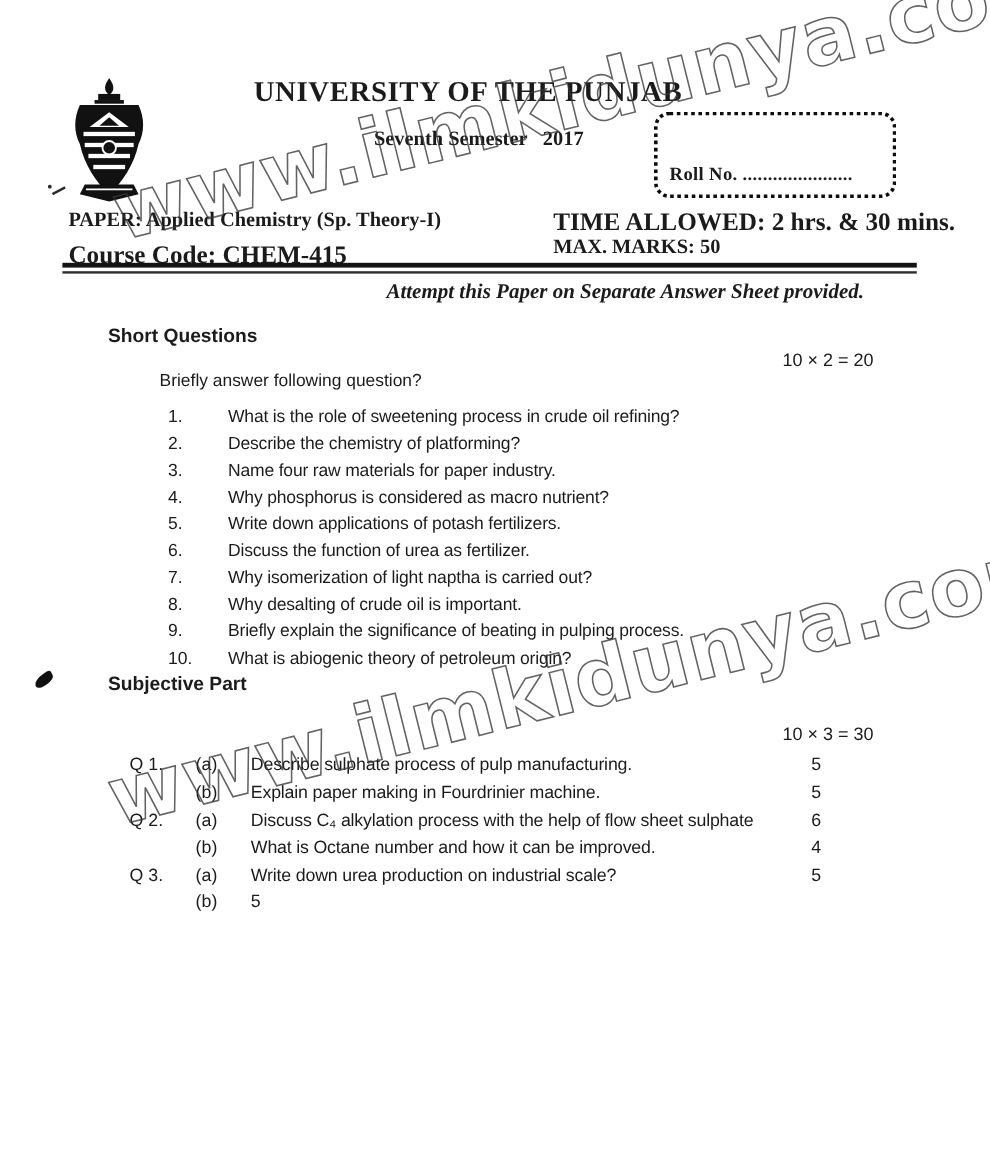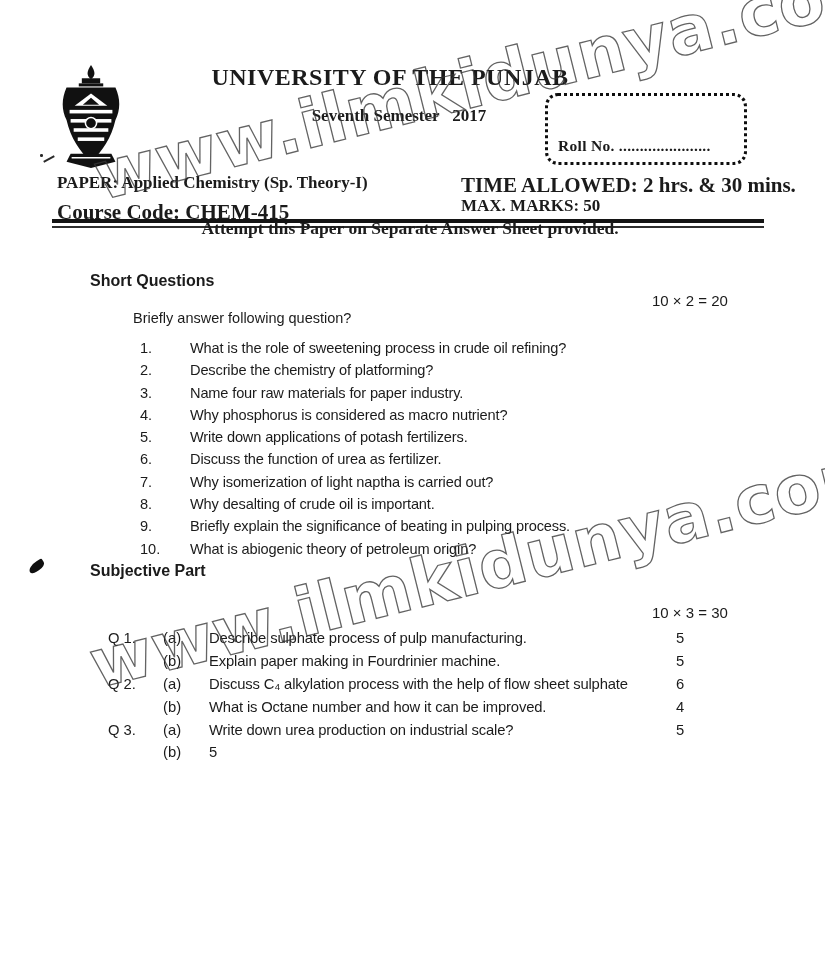--- a/index.html
+++ b/index.html
@@ -36,22 +36,22 @@
   .rollbox{left:545px;top:93px;width:196px;height:66px;
     border:3.4px dotted #0d0d0d;border-radius:13px;}
   .rollbox .lbl{position:absolute;left:10px;bottom:7px;
     font-weight:700;font-size:15.5px;letter-spacing:.3px;}
   .paper-line{left:57px;top:173px;font-weight:700;font-size:17px;}
   .course-line{left:57px;top:200px;font-weight:700;font-size:21px;}
   .time-line{left:461px;top:173px;font-weight:700;font-size:21px;}
   .maxmarks-line{left:461px;top:196px;font-weight:700;font-size:17px;}
   .double-rule{left:52px;top:219px;width:712px;height:3px;
     border-top:4px solid #141414;border-bottom:2px solid #2e2e2e;}
-  .attempt{left:100px;top:218px;width:620px;text-align:center;
-    font-weight:700;font-size:17.5px;}
+  .attempt{left:100px;top:232px;width:620px;text-align:right;
+    font-weight:700;font-style:italic;font-size:17.5px;}
 
   
   .sq-title{left:90px;top:272px;font-weight:700;font-size:16px;}
   .sq-prompt{left:133px;top:310px;font-size:14.5px;}
   .sq-marks{left:652px;top:292px;font-size:15px;}
   .sq-list{left:140px;top:337px;width:580px;}
   .sq-row{display:flex;height:22.3px;line-height:22.3px;font-size:14.6px;}
   .sq-row .num{width:50px;flex:none;}
   .sq-row .txt{flex:1;letter-spacing:-.15px;}
 

